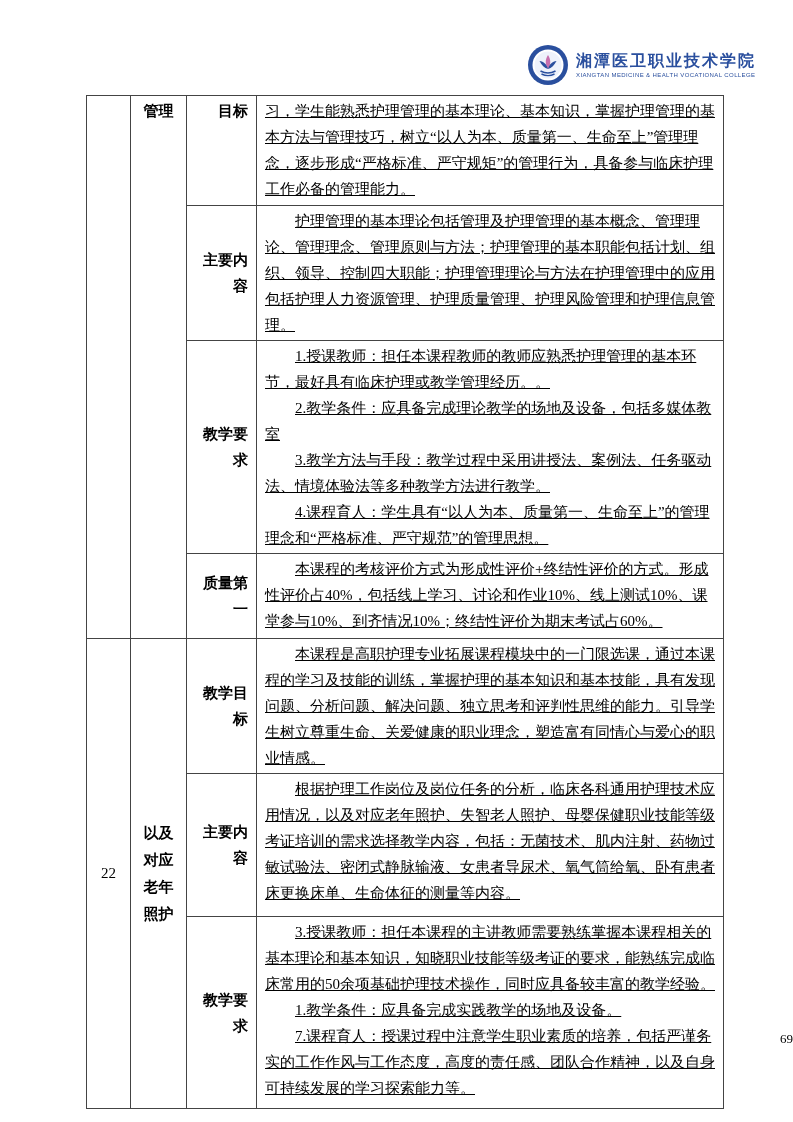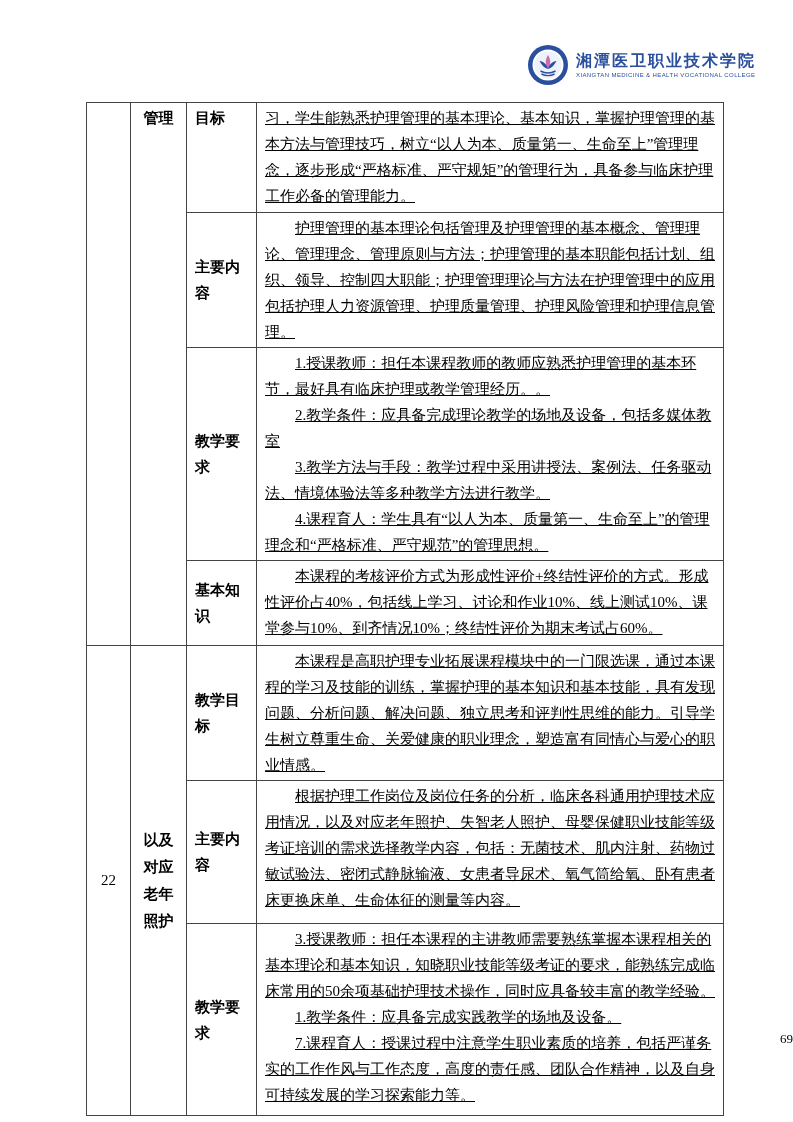--- a/index.html
+++ b/index.html
@@ -40,21 +40,21 @@
     letter-spacing: 0.4px;
     line-height: 9px;
     white-space: nowrap;
     font-family: "Liberation Sans", sans-serif;
   }
 
   
   .doc-table {
     position: absolute;
     left: 86px;
-    top: 102px;
+    top: 95px;
     width: 637px;
     border-collapse: collapse;
     table-layout: fixed;
   }
   .doc-table td {
     border: 1px solid #444;
     font-size: 15px;
     padding: 2px 8px;
     word-break: break-all;
   }
@@ -62,21 +62,21 @@
   .col-course { width: 56px; }
   .col-label { width: 70px; }
   .col-content { width: 467px; }
 
   .num-cell { text-align: center; vertical-align: middle; font-size: 15px; margin-left: 20px; }
   .course-cell {
     text-align: center; vertical-align: middle;
     font-weight: bold; line-height: 27px; padding: 4px 10px;
   }
   .label-cell {
-    text-align: left; vertical-align: middle;
+    text-align: right; vertical-align: middle;
     font-weight: bold; line-height: 26px; padding: 2px 14px;
   }
   .v-top { vertical-align: top; padding-top: 5px; }
   .content-cell { vertical-align: top; padding: 3px 7px 3px 8px; line-height: 26px; text-decoration: underline; }
   .para { margin: 0; }
   .indent { text-indent: 2em; }
 
   tr.r1 { height: 110px; }
   tr.r2 { height: 105px; }
   tr.r3 { height: 190px; }
@@ -144,21 +144,21 @@
       <tr class="r3">
         <td class="label-cell">教学要求</td>
         <td class="content-cell">
           <p class="para indent">1.授课教师：担任本课程教师的教师应熟悉护理管理的基本环节，最好具有临床护理或教学管理经历。。</p>
           <p class="para indent">2.教学条件：应具备完成理论教学的场地及设备，包括多媒体教室</p>
           <p class="para indent">3.教学方法与手段：教学过程中采用讲授法、案例法、任务驱动法、情境体验法等多种教学方法进行教学。</p>
           <p class="para indent">4.课程育人：学生具有“以人为本、质量第一、生命至上”的管理理念和“严格标准、严守规范”的管理思想。</p>
         </td>
       </tr>
       <tr class="r4">
-        <td class="label-cell">基本知识</td>
+        <td class="label-cell">质量第一</td>
         <td class="content-cell">
           <p class="para indent">本课程的考核评价方式为形成性评价+终结性评价的方式。形成性评价占40%，包括线上学习、讨论和作业10%、线上测试10%、课堂参与10%、到齐情况10%；终结性评价为期末考试占60%。</p>
         </td>
       </tr>
 
       <tr class="r5">
         <td class="num-cell" rowspan="3">22</td>
         <td class="course-cell" rowspan="3">以及对应老年照护</td>
         <td class="label-cell">教学目标</td>
         <td class="content-cell">

